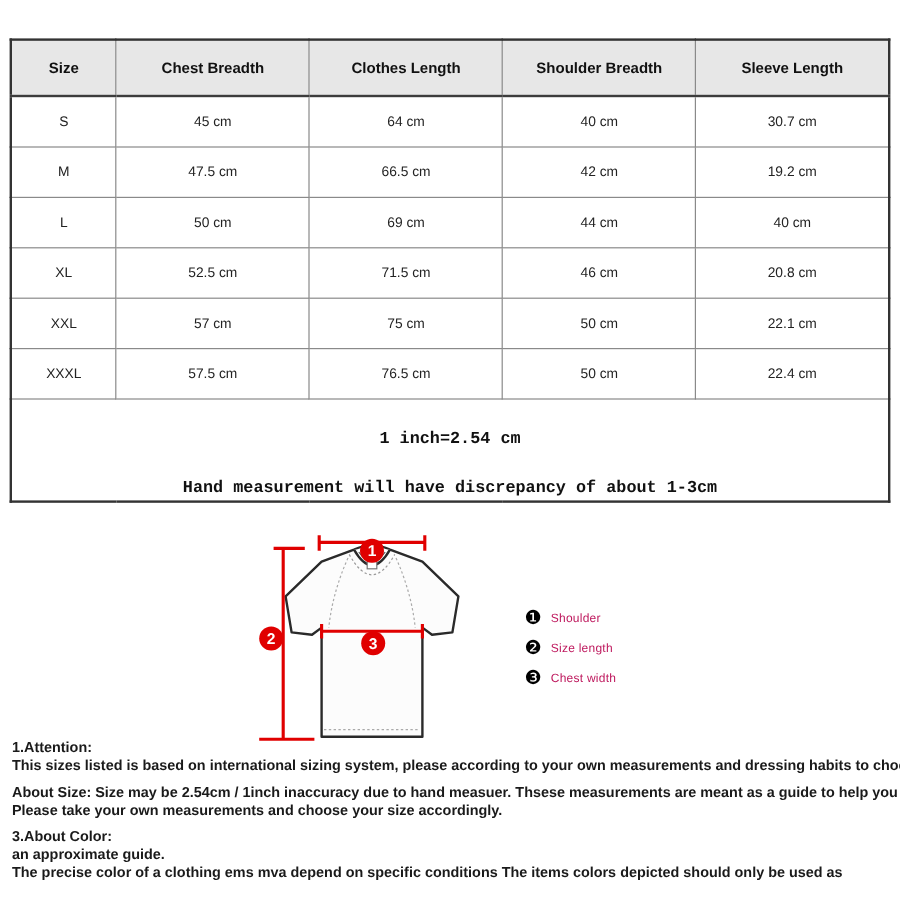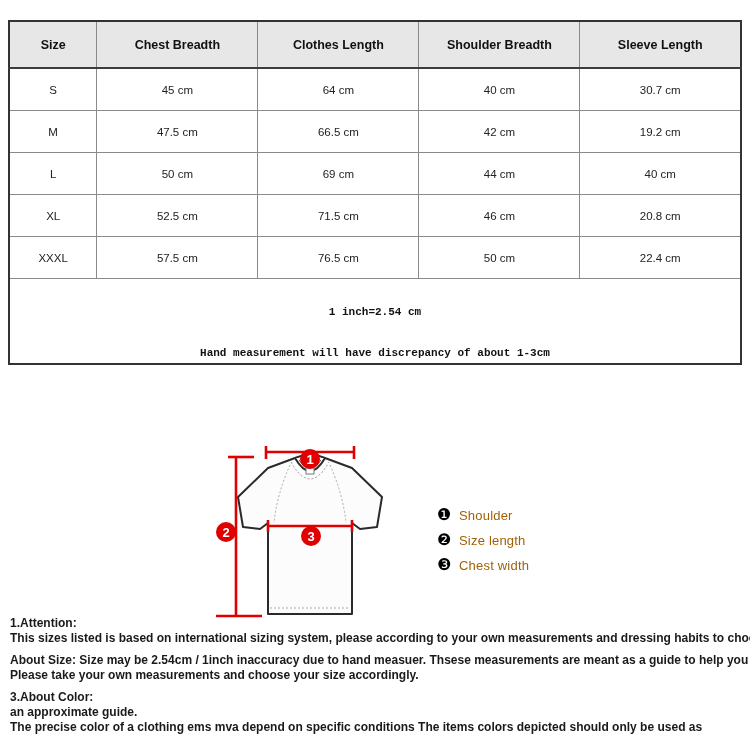--- a/index.html
+++ b/index.html
@@ -1,39 +1,39 @@
 <!DOCTYPE html>
 <html><head>
 <meta charset="utf-8">
 <style>
   html,body{margin:0;padding:0;}
   body{background:#fff;font-family:"Liberation Sans",sans-serif;}
   .page{position:relative;width:750px;height:750px;background:#ffffff;overflow:hidden;}
 
   
-  .size-table{position:absolute;left:8px;top:20px;width:734px;border-collapse:collapse;
+  .size-table{position:absolute;left:8px;top:32px;width:734px;border-collapse:collapse;
               table-layout:fixed;border:2px solid #333;}
   .size-table col.c-size{width:12%;}
   .size-table th{background:#e7e7e7;font-size:12.5px;font-weight:bold;color:#111;
                  border:1px solid #8a8a8a;border-bottom:2px solid #3c3c3c;height:43px;text-align:center;}
   .size-table td{border:1px solid #8a8a8a;height:39px;text-align:center;
                  font-size:11.5px;color:#222;}
   .note-cell{height:62px !important;vertical-align:middle;}
   .note-line{font-family:"Liberation Mono","DejaVu Sans Mono",monospace;font-weight:bold;
-             font-size:11px;color:#111;text-align:center;line-height:17px;margin-top:24px;}
+             font-size:14px;color:#111;text-align:center;line-height:17px;margin-top:24px;}
 
   
   .diagram{position:absolute;left:195px;top:438px;width:210px;height:185px;}
 
   
   .legend{position:absolute;left:437px;top:503px;}
   .legend-row{display:flex;align-items:center;height:24px;margin-bottom:1px;}
   .legend-glyph{font-family:"DejaVu Sans",sans-serif;font-size:16px;color:#000;
                 width:22px;line-height:1;}
-  .legend-label{font-size:13px;color:#a16207;letter-spacing:0.2px;}
+  .legend-label{font-size:10px;color:#be185d;letter-spacing:0.2px;}
 
   
   .notes{position:absolute;left:10px;top:616px;width:740px;color:#1a1a1a;}
   .notes .sec{margin:0 0 7px 0;}
   .notes .line{font-size:12px;line-height:15px;white-space:nowrap;font-weight:bold;}
 </style>
 </head>
 <body>
 
 <div class="page">
@@ -76,20 +76,27 @@
         <td>69 cm</td>
         <td>44 cm</td>
         <td>40 cm</td>
       </tr>
       <tr>
         <td>XL</td>
         <td>52.5 cm</td>
         <td>71.5 cm</td>
         <td>46 cm</td>
         <td>20.8 cm</td>
+      </tr>
+      <tr>
+        <td>XXL</td>
+        <td>57 cm</td>
+        <td>75 cm</td>
+        <td>50 cm</td>
+        <td>22.1 cm</td>
       </tr>
       <tr>
         <td>XXXL</td>
         <td>57.5 cm</td>
         <td>76.5 cm</td>
         <td>50 cm</td>
         <td>22.4 cm</td>
       </tr>
       <tr>
         <td class="note-cell" colspan="5">

